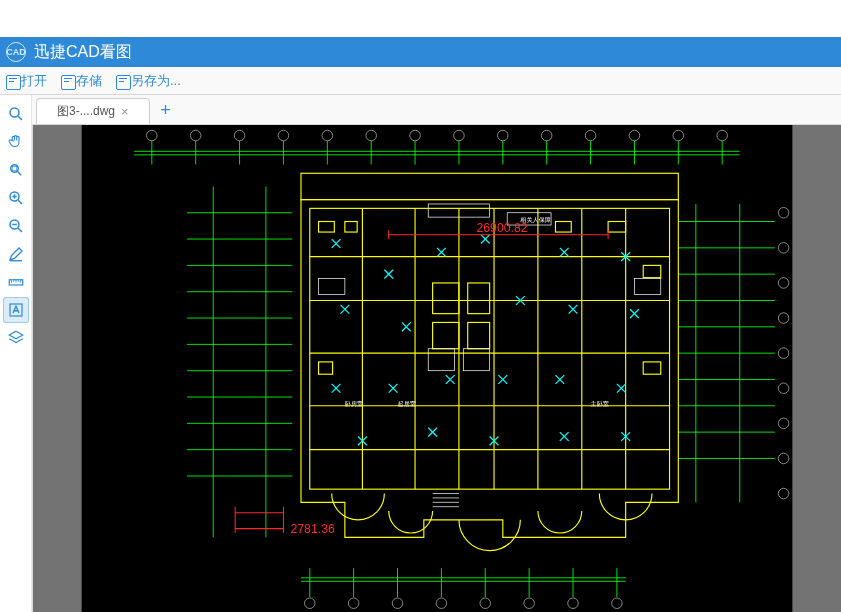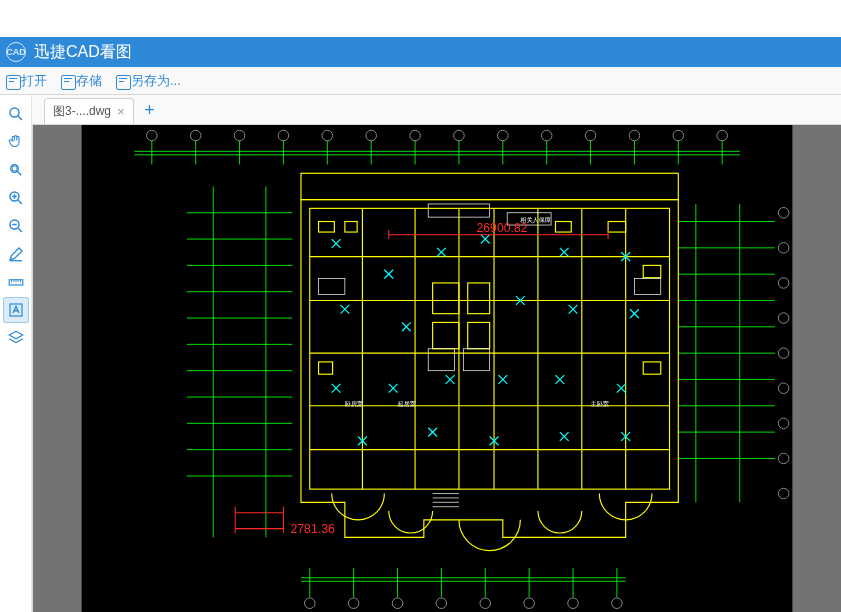--- a/index.html
+++ b/index.html
@@ -84,25 +84,24 @@
   background: #f9f9f9;
   border-bottom: 1px solid #d8d8d8;
   display:flex; align-items:flex-end;
   padding: 0 4px;
 }
 .tab {
   background:#fff;
   border:1px solid #cfcfcf;
   border-bottom:none;
   border-top-left-radius:4px; border-top-right-radius:4px;
-  padding: 4px 8px;
+  padding: 4px 20px;
   display:flex; align-items:center; gap:6px;
   font-size:12px; color:#555;
   cursor:pointer;
-  margin-left:8px;
 }
 .tab .close { color:#999; font-size:13px; cursor:pointer; }
 .tab-add {
   width: 24px; height:24px; display:flex; align-items:center; justify-content:center;
   color:#2e8ad8; font-size:18px; cursor:pointer; margin-left:4px; margin-bottom:2px;
 }
 .canvas-area {
   flex:1; background:#737373; position:relative; overflow:hidden;
   border-left:1px solid #d8d8d8;
 }

